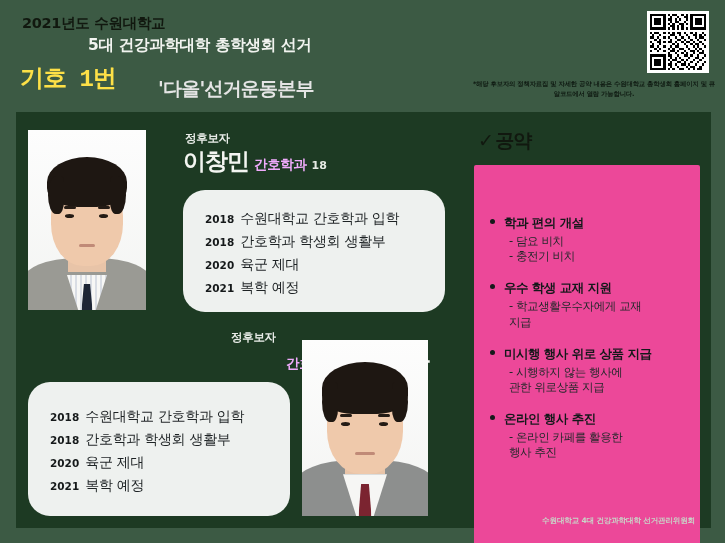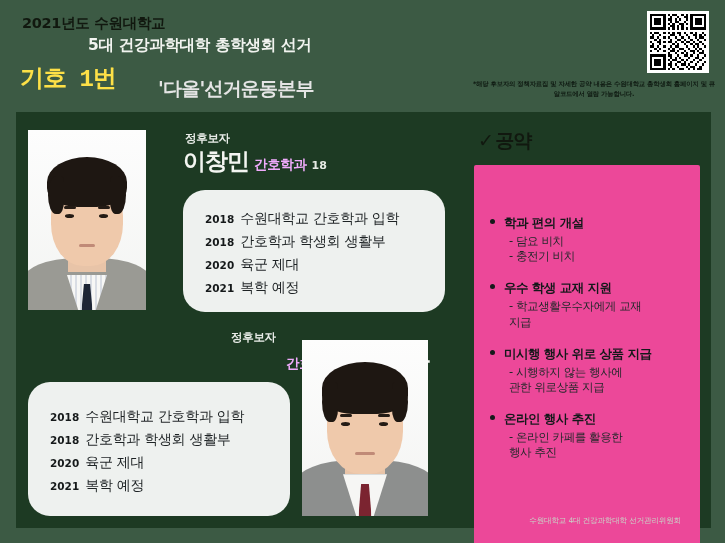--- a/index.html
+++ b/index.html
@@ -241,23 +241,23 @@
     line-height: 1.32;
     white-space: pre-line;
   }
 
   
   .footer {
     position: absolute;
     left: 0; right: 14px;
     top: 516px;
     text-align: right;
-    padding-right: 30px;
+    padding-right: 16px;
     font-size: 7.6px;
-    font-weight: 400;
+    font-weight: 700;
     color: #c9d4c8;
     letter-spacing: -0.2px;
   }
 </style>
 </head>
 <body>
 
 <div id="poster">
 
   <div class="hdr-line1">2021년도 수원대학교</div>

